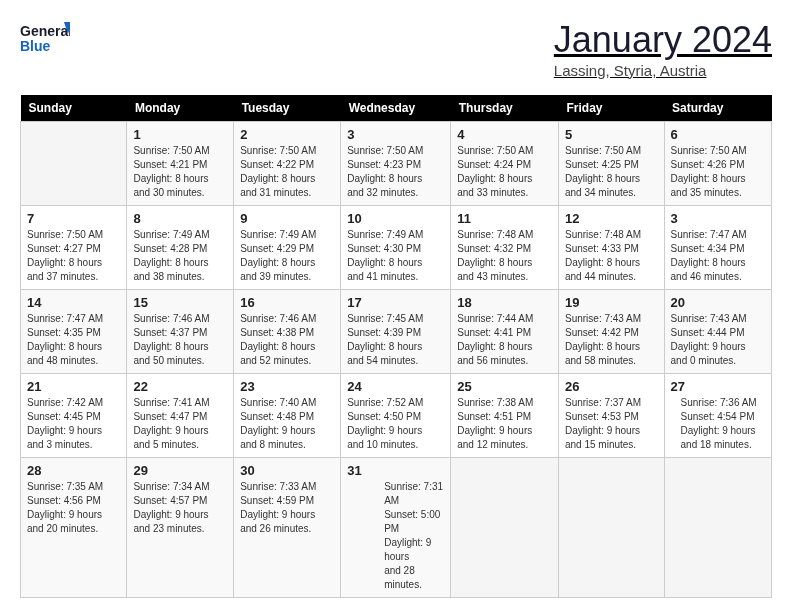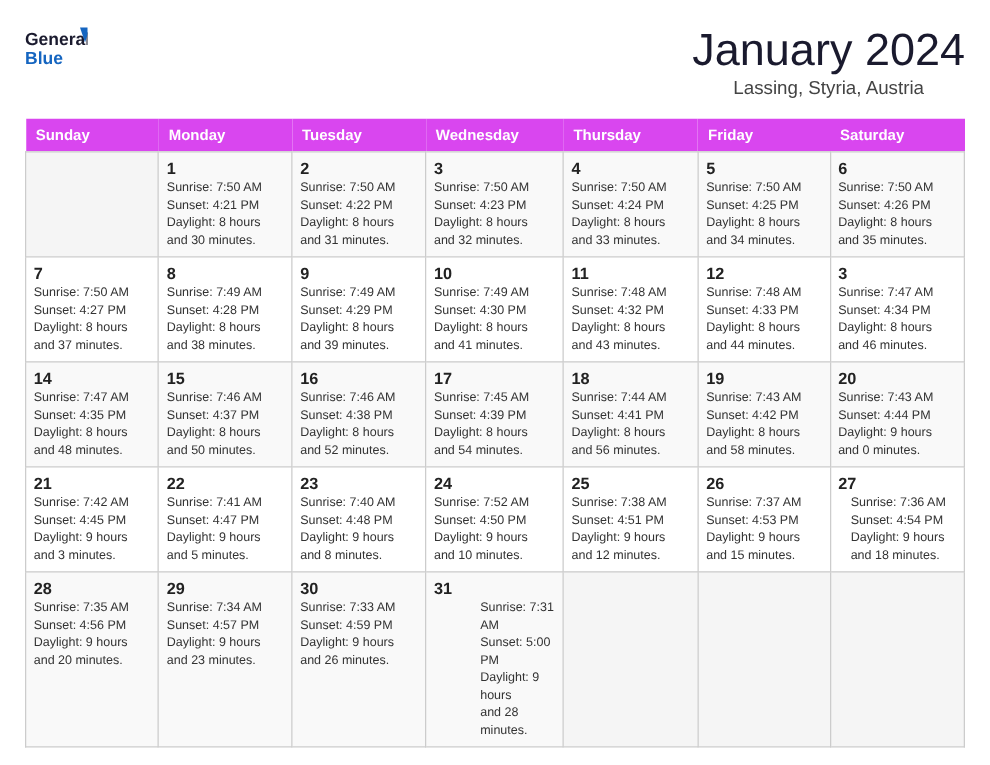--- a/index.html
+++ b/index.html
@@ -15,40 +15,41 @@
       justify-content: space-between;
       align-items: flex-start;
       margin-bottom: 16px;
     }
     .logo {
       display: flex;
       align-items: center;
       gap: 4px;
     }
     .title-section {
-      text-align: center;
+      text-align: left;
+      text-decoration: underline;
     }
     .month-title {
       font-size: 36px;
       font-weight: 300;
       color: #1a1a2e;
       line-height: 1.1;
     }
     .location-title {
       font-size: 15px;
       color: #444;
       margin-top: 2px;
     }
     table {
       width: 100%;
       border-collapse: collapse;
       font-size: 10.5px;
     }
     thead tr th {
-      background-color: #d946ef;
+      background-color: #000000;
       color: #fff;
       font-weight: bold;
       padding: 6px 8px;
       text-align: left;
       font-size: 12px;
     }
     tbody tr td {
       border: 1px solid #ccc;
       padding: 5px 6px;
       vertical-align: top;

